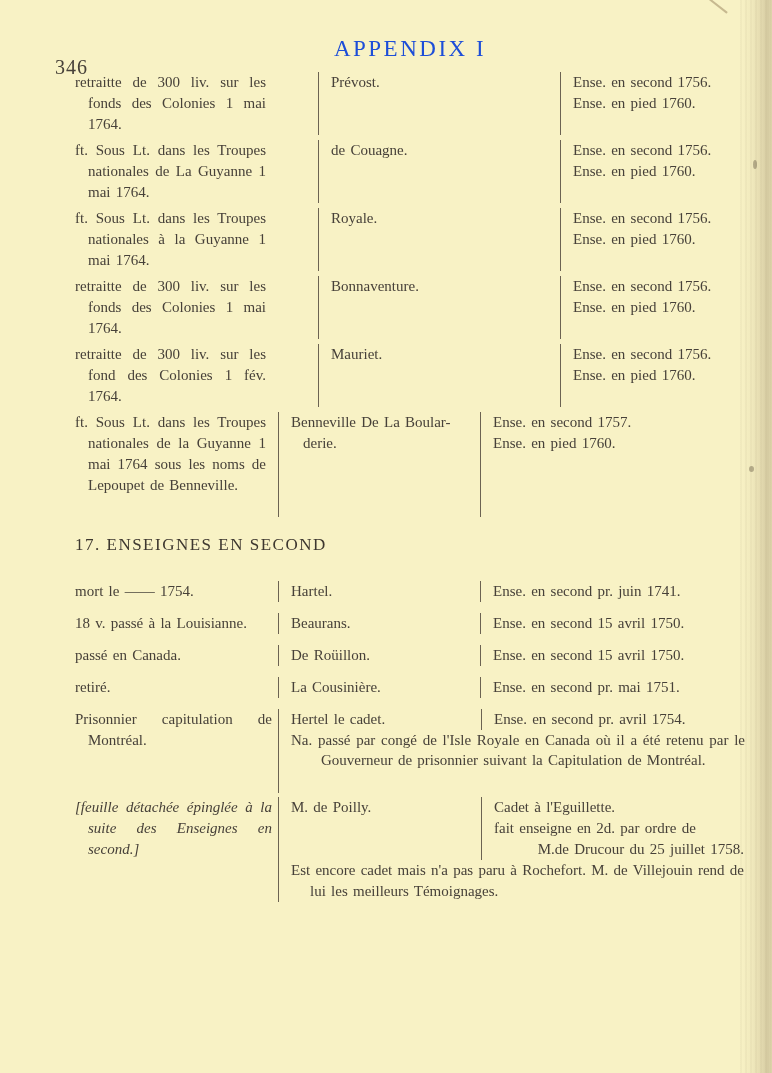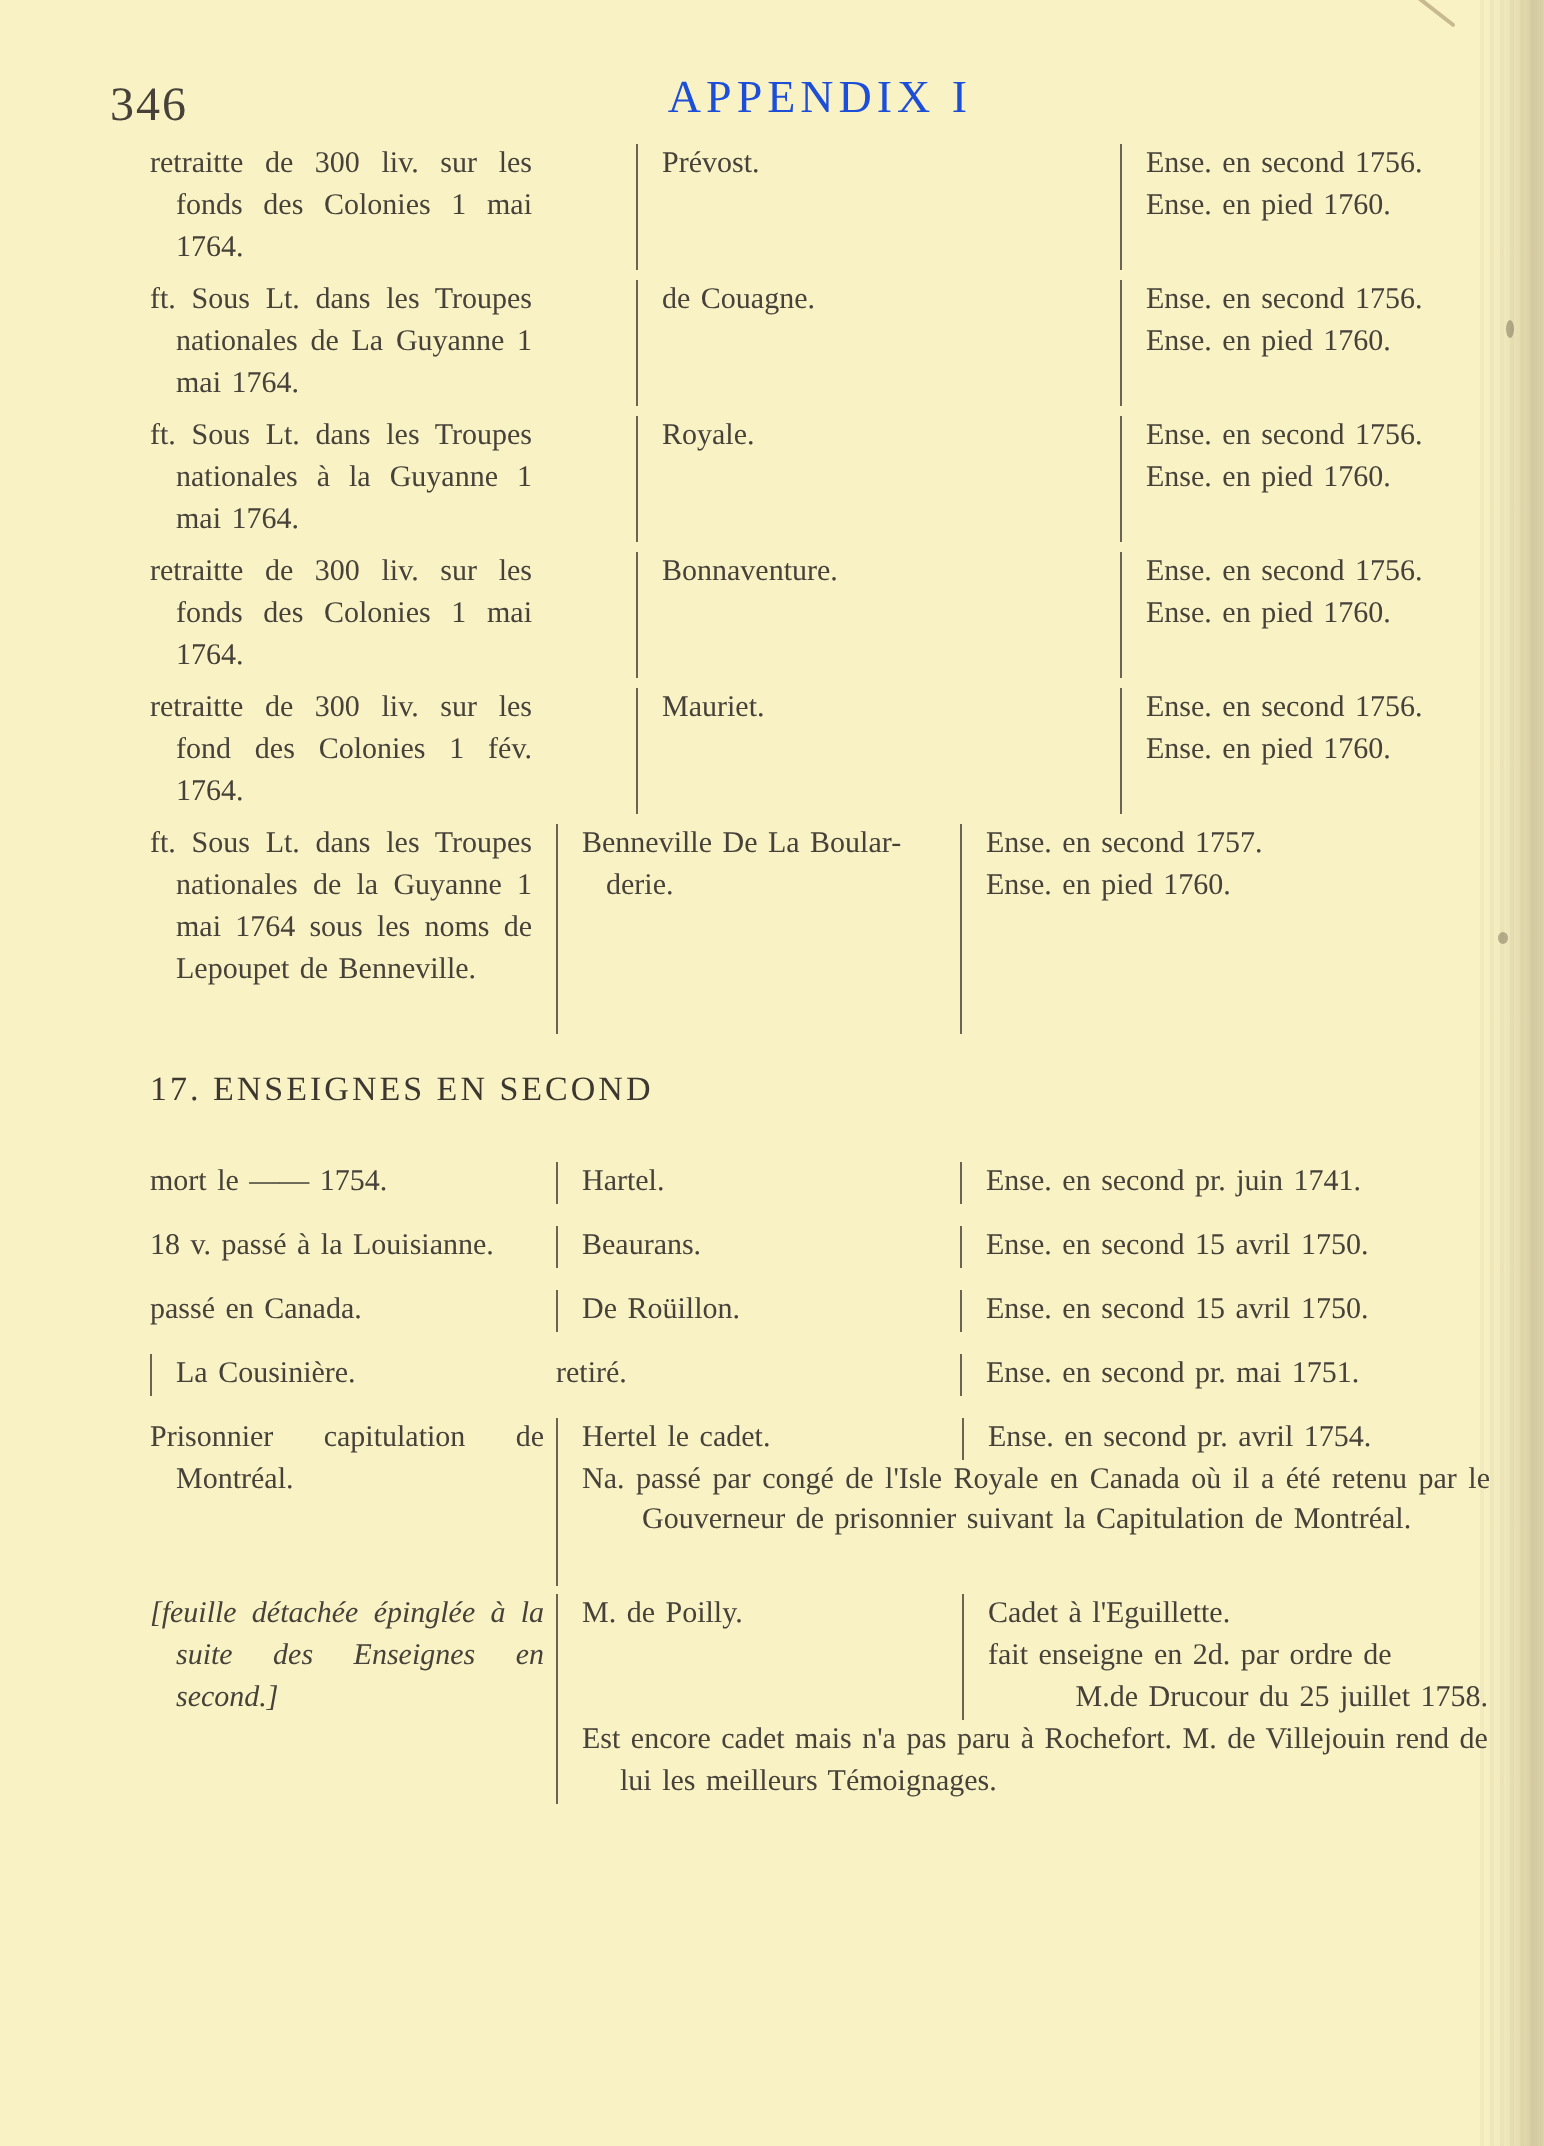--- a/index.html
+++ b/index.html
@@ -32,22 +32,22 @@
   }
   .speck { position: absolute; background: rgba(92,80,60,0.40); border-radius: 50%; }
   .speck.s1 { left: 753px; top: 160px; width: 4px; height: 9px; }
   .speck.s2 { left: 749px; top: 466px; width: 5px; height: 6px; }
 
   .content { position: absolute; left: 75px; top: 36px; width: 670px; }
 
   
   .pg-header { position: relative; height: 26px; margin-bottom: 10px; }
   .pg-num {
-    position: absolute; left: -20px; top: 4px;
-    font-size: 24px; letter-spacing: 1px;
+    position: absolute; left: -20px; top: 20px;
+    font-size: 20px; letter-spacing: 1px;
   }
   .pg-title {
     margin: 0; text-align: center;
     font-size: 23px; font-weight: normal; letter-spacing: 2.5px;
     color: #1d4ed8;
   }
 
   
   .row, .row2 {
     display: grid; grid-template-columns: 203px 202px 265px;
@@ -162,22 +162,22 @@
         <div class="cell c1">18 v. passé à la Louisianne.</div>
         <div class="cell c2">Beaurans.</div>
         <div class="cell c3">Ense. en second 15 avril 1750.</div>
       </div>
       <div class="row2">
         <div class="cell c1">passé en Canada.</div>
         <div class="cell c2">De Roüillon.</div>
         <div class="cell c3">Ense. en second 15 avril 1750.</div>
       </div>
       <div class="row2">
+        <div class="cell c1">retiré.</div>
         <div class="cell c2">La Cousinière.</div>
-        <div class="cell c1">retiré.</div>
         <div class="cell c3">Ense. en second pr. mai 1751.</div>
       </div>
 
       <div class="rowspan hertel">
         <div class="cell c1">Prisonnier capitulation de Montréal.</div>
         <div class="rs-right">
           <div class="rs-line cell">
             <div class="n">Hertel le cadet.</div>
             <div class="r">Ense. en second pr. avril 1754.</div>
           </div>

